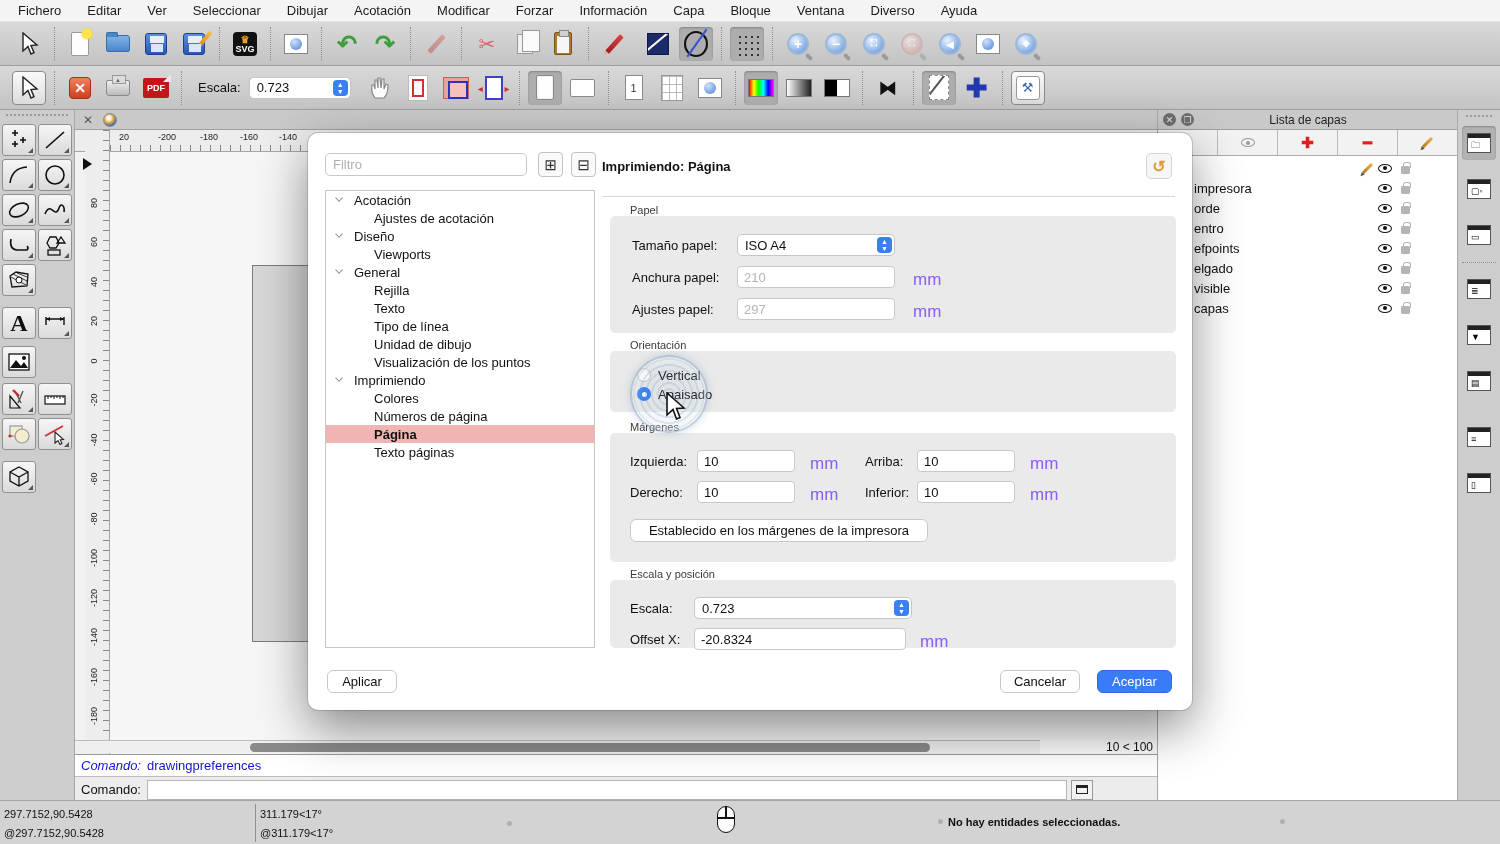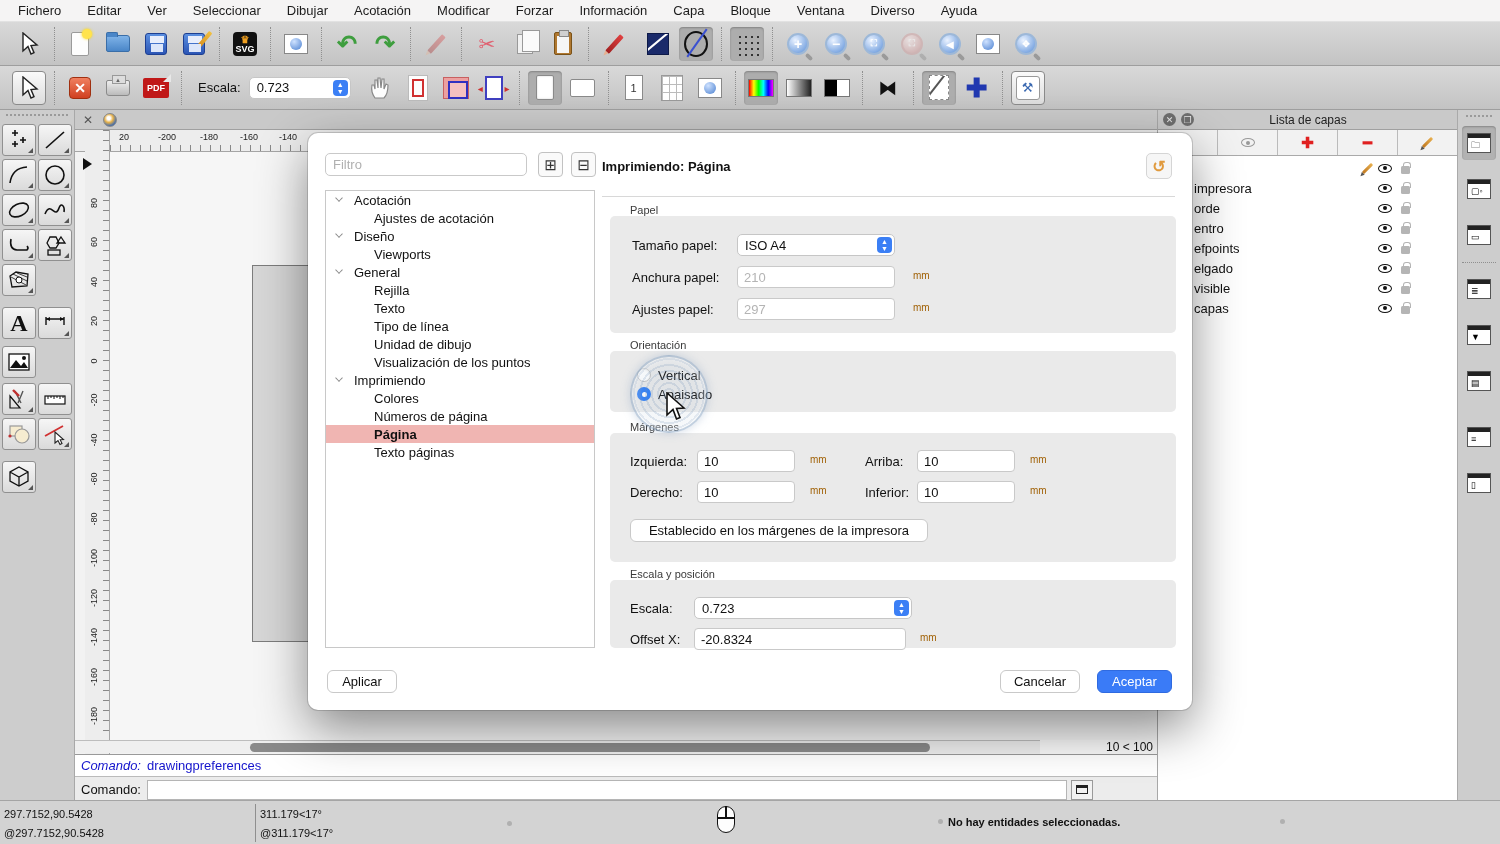--- a/index.html
+++ b/index.html
@@ -159,21 +159,21 @@
   .trow { height:18px; display:flex; align-items:center; position:relative; }
   .trow .chev { position:absolute; left:10px; top:6px; width:6px; height:6px; border-right:1.6px solid #8a8a8a; border-bottom:1.6px solid #8a8a8a; transform:rotate(45deg) scale(.9); margin-top:-2px; }
   .trow.l1 { padding-left:28px; }
   .trow.l2 { padding-left:48px; }
   .trow.sel { background:#f0b5b2; font-weight:bold; }
   .sect { position:absolute; font-size:11px; color:#3a3a3a; }
   .gbox { position:absolute; left:302px; width:566px; background:#eaeaea; border-radius:5px; }
   .flabel { position:absolute; font-size:13px; color:#111; }
   .finput { position:absolute; height:22px; background:#fff; border:1px solid #c9c9c9; border-radius:4px; font-size:13px; color:#111; display:flex; align-items:center; padding-left:6px; }
   .finput.dis { color:#b4b4b4; }
-  .unit { position:absolute; font-size:10px; color:#a16207; }
+  .unit { position:absolute; font-size:17px; color:#8b5cf6; }
   .radio { position:absolute; width:14px; height:14px; border-radius:50%; }
   .radio.off { background:#fff; border:1px solid #c2c2c2; box-shadow:inset 0 1px 2px rgba(0,0,0,.08); }
   .radio.on { background:#2d7df6; }
   .radio.on:before { content:""; position:absolute; left:4.5px; top:4.5px; width:5px; height:5px; background:#fff; border-radius:50%; }
   #marginbtn { position:absolute; left:322px; top:386px; width:298px; height:23px; background:#fff; border:1px solid #c9c9c9; border-radius:6px; font-size:13px; color:#111; display:flex; align-items:center; justify-content:center; }
   .dlgbtn { position:absolute; top:537px; height:23px; border-radius:6px; font-size:13px; display:flex; align-items:center; justify-content:center; background:#fff; border:1px solid #c9c9c9; color:#111; }
   #okbtn { background:#3a7bf7; border:1px solid #2f6ae0; color:#fff; }
 
   
   #clickring { position:absolute; left:630px; top:355px; width:78px; height:78px; border-radius:50%; background:repeating-radial-gradient(circle, rgba(150,175,200,.10) 0 4px, rgba(120,150,185,.28) 4px 6px); border:2px solid rgba(130,160,190,.45); box-shadow:0 0 10px rgba(120,150,185,.35), inset 0 0 12px rgba(255,255,255,.6); }

